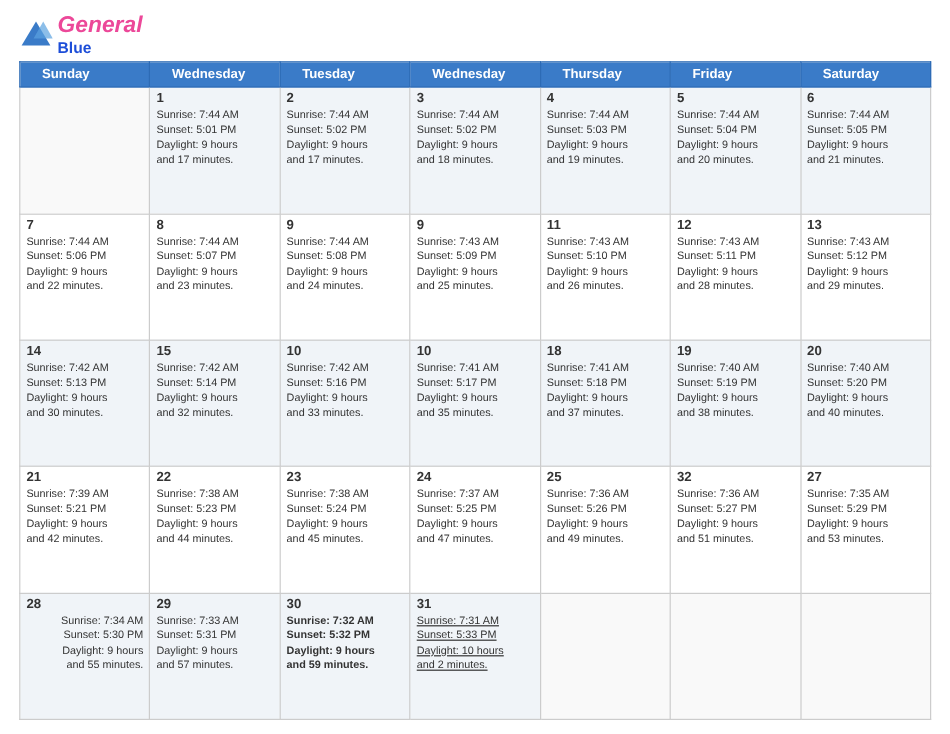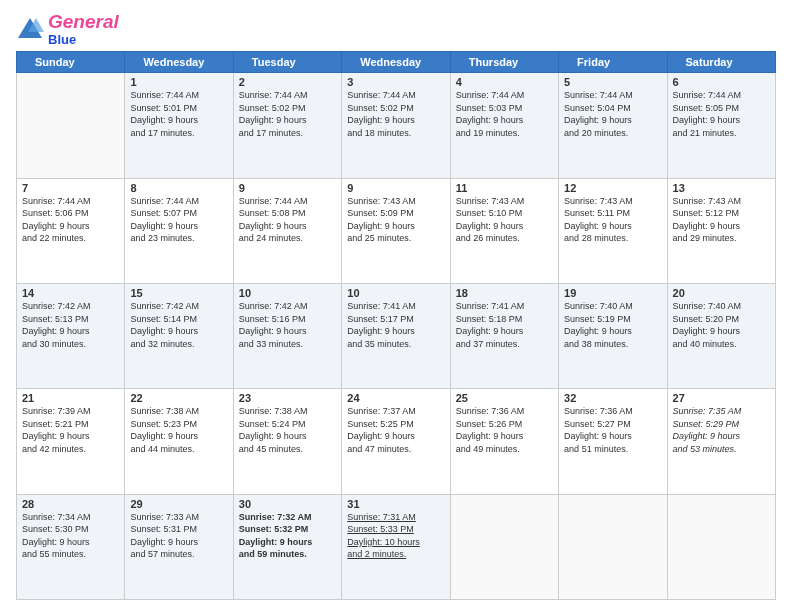--- a/index.html
+++ b/index.html
@@ -322,30 +322,30 @@
           </td>
           <td>
             <span class="day-num">32</span>
             <div class="day-info" style="white-space: pre-line;">Sunrise: 7:36 AM
 Sunset: 5:27 PM
 Daylight: 9 hours
 and 51 minutes.</div>
           </td>
           <td>
             <span class="day-num">27</span>
-            <div class="day-info" style="white-space: pre-line; font-style: italic;">Sunrise: 7:35 AM
+            <div class="day-info" style="white-space: pre-line;">Sunrise: 7:35 AM
 Sunset: 5:29 PM
 Daylight: 9 hours
 and 53 minutes.</div>
           </td>
         </tr>
         <tr class="row-shaded">
           <td>
             <span class="day-num">28</span>
-            <div class="day-info" style="white-space: pre-line;">Sunrise: 7:34 AM
+            <div class="day-info" style="white-space: pre-line; text-align: right;">Sunrise: 7:34 AM
 Sunset: 5:30 PM
 Daylight: 9 hours
 and 55 minutes.</div>
           </td>
           <td>
             <span class="day-num">29</span>
             <div class="day-info" style="white-space: pre-line;">Sunrise: 7:33 AM
 Sunset: 5:31 PM
 Daylight: 9 hours
 and 57 minutes.</div>

